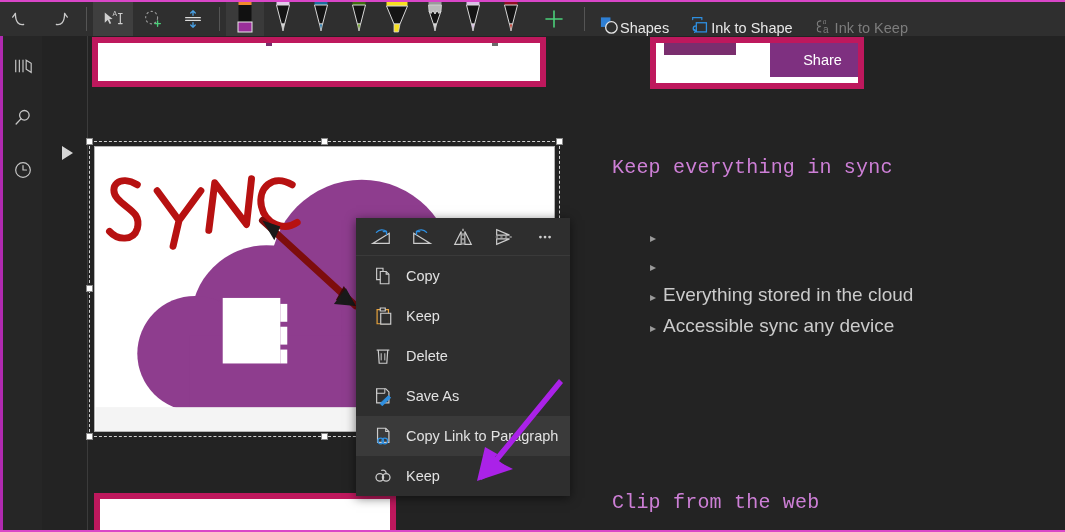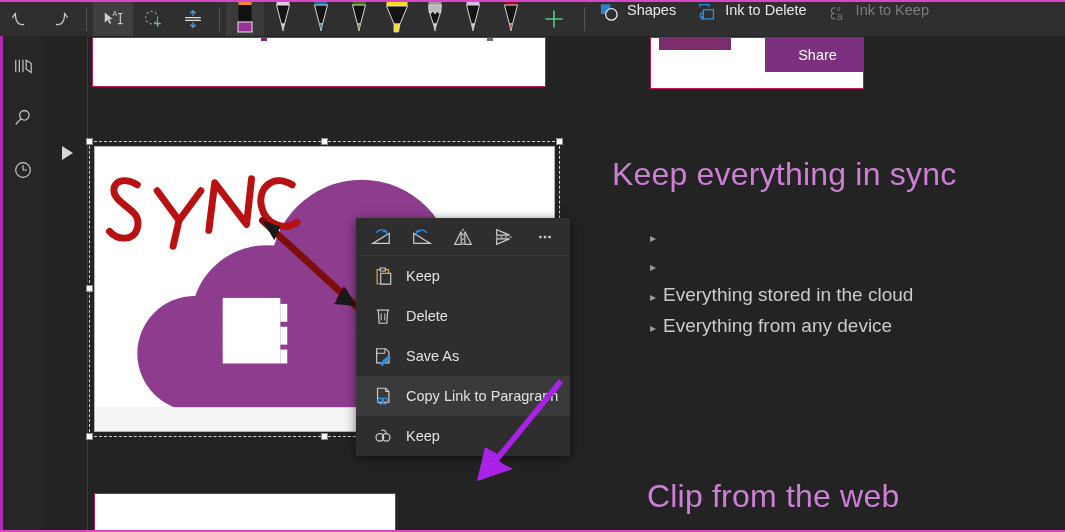--- a/index.html
+++ b/index.html
@@ -32,21 +32,21 @@
   .tb-sep {
     width: 1px; height: 24px; background: #555; margin: 0 6px;
   }
   .pen {
     width: 38px; height: 34px;
     display: flex; align-items: flex-start; justify-content: center;
     cursor: pointer; position: relative;
   }
   .pen.active { background: #3a3a3a; }
   .cmd {
-    display: flex; align-items: flex-start; gap: 7px;
+    display: flex; align-items: flex-end; 
     height: 34px; padding: 0 12px 0 8px; cursor: pointer;
     color: #e8e8e8; font-size: 14.5px; white-space: nowrap;
   }
   .cmd.disabled { color: #7d7d7d; cursor: default; }
 
   
   .rail {
     position: absolute; left: 0; top: 36px; width: 42px; height: 496px;
     background: #262626;
     border-left: 3px solid #b02ab0;
@@ -66,21 +66,21 @@
     overflow: hidden;
   }
   .vrule {
     position: absolute; left: 45px; top: 0; width: 1px; height: 496px;
     background: #3b3b3b;
   }
 
   
   .clipbox {
     position: absolute; background: #fff;
-    border: 1px solid #be185d;
+    border: 6px solid #be185d;
     overflow: hidden;
   }
 
   
   .sel-frame {
     position: absolute;
     outline: 1px dashed #cfcfcf;
     outline-offset: 4px;
   }
   .handle {
@@ -93,23 +93,24 @@
     border-top: 7px solid transparent;
     border-bottom: 7px solid transparent;
     border-left: 11px solid #d6d6d6;
     cursor: pointer;
   }
 
   
   .heading {
     position: absolute;
     color: #cd7fd6;
-    font-size: 32px; font-weight: 400;
+    font-size: 20px; font-weight: 400;
     letter-spacing: .2px;
     white-space: nowrap;
+    font-family: Liberation Mono, monospace;
   }
   .bullets {
     position: absolute; list-style: none;
   }
   .bullets li {
     color: #cbcbcb; font-size: 19px; line-height: 28.5px;
     display: flex; align-items: baseline; gap: 7px;
     white-space: nowrap;
   }
   .bullets li .bglyph { color: #9a9a9a; font-size: 12px; }
@@ -273,21 +274,21 @@
       <span>Shapes</span>
     </div>
 
     <div class="cmd">
       <svg width="22" height="21" viewBox="0 0 24 22" fill="none">
         <path d="M4 4.5 L4 2.5 L14 2.5 L14 4.5" stroke="#2e8fe0" stroke-width="1.3" stroke-linecap="round"></path>
         <rect x="8" y="8" width="11" height="10" fill="none" stroke="#2e8fe0" stroke-width="1.4"></rect>
         <path d="M8 11.5 C3.5 11.5, 3.5 17, 8 17" stroke="#2e8fe0" stroke-width="1.4" fill="none"></path>
         <path d="M8 17 L6 15.4 M8 17 L6 18.6" stroke="#2e8fe0" stroke-width="1.2" stroke-linecap="round"></path>
       </svg>
-      <span>Ink to Delete</span>
+      <span>Ink to Shape</span>
     </div>
 
     <div class="cmd disabled">
       <svg width="22" height="21" viewBox="0 0 24 22" fill="none">
         <text x="10.5" y="9" font-size="8" fill="#7d7d7d" font-style="italic" font-family="Liberation Serif, serif">a</text>
         <text x="11" y="19" font-size="11" fill="#7d7d7d" font-family="Liberation Sans, sans-serif">a</text>
         <path d="M8.5 6 C3.5 6, 3.5 12, 8.5 12 C3.5 12, 3.5 18, 8.5 18" stroke="#7d7d7d" stroke-width="1.2" fill="none" stroke-linecap="round"></path>
       </svg>
       <span>Ink to Keep</span>
     </div>
@@ -397,25 +398,25 @@
       </li>
       <li>
         <span class="bglyph">▸</span>
       </li>
       <li>
         <span class="bglyph">▸</span>
         <span>Everything stored in the cloud</span>
       </li>
       <li>
         <span class="bglyph">▸</span>
-        <span>Everything from any device</span>
+        <span>Accessible sync any device</span>
       </li>
     </ul>
 
-    <div class="heading" style="left:570px; top:442px;margin-left:35px;">Clip from the web</div>
+    <div class="heading" style="left:570px; top:455px;">Clip from the web</div>
   </div>
 
   <div class="ctxmenu">
     <div class="ctx-head">
       <div class="ci">
         <svg width="24" height="22" viewBox="0 0 26 24" fill="none">
           <path d="M4 19 L22 19 L22 8 Z" stroke="#cdcdcd" stroke-width="1.3"></path>
           <path d="M8 7 C11 3.5, 16 3.5, 19 6" stroke="#2e8fe0" stroke-width="1.4" fill="none" stroke-linecap="round"></path>
           <path d="M19 6 L15.5 6 M19 6 L19 9.5" stroke="#2e8fe0" stroke-width="1.4" stroke-linecap="round"></path>
         </svg>
@@ -444,20 +445,28 @@
       <div class="ci">
         <svg width="24" height="22" viewBox="0 0 26 24">
           <circle cx="8" cy="12" r="1.5" fill="#cdcdcd"></circle>
           <circle cx="13" cy="12" r="1.5" fill="#cdcdcd"></circle>
           <circle cx="18" cy="12" r="1.5" fill="#cdcdcd"></circle>
         </svg>
       </div>
     </div>
 
 
+    <div class="ctx-item">
+      <svg width="20" height="20" viewBox="0 0 22 22" fill="none" stroke="#cdcdcd" stroke-width="1.25">
+        <path d="M4 2.5 L11 2.5 L11 15 L4 15 Z"></path>
+        <path d="M8 6 L14.5 6 L17.5 9 L17.5 19.5 L8 19.5 Z" fill="#2e2e2e"></path>
+        <path d="M14.5 6 L14.5 9 L17.5 9"></path>
+      </svg>
+      <span class="lbl">Copy</span>
+    </div>
 
     <div class="ctx-item">
       <svg width="20" height="20" viewBox="0 0 22 22" fill="none">
         <path d="M4.5 4 L17 4 L17 19.5 L4.5 19.5 Z" stroke="#e8a33d" stroke-width="1.3"></path>
         <path d="M8 2.2 L13.5 2.2 L13.5 5.5 L8 5.5 Z" stroke="#cdcdcd" stroke-width="1.3" fill="#2e2e2e"></path>
         <path d="M8.5 8 L19.5 8 L19.5 20 L8.5 20 Z" fill="#2e2e2e" stroke="#cdcdcd" stroke-width="1.3"></path>
       </svg>
       <span class="lbl">Keep</span>
     </div>
 

